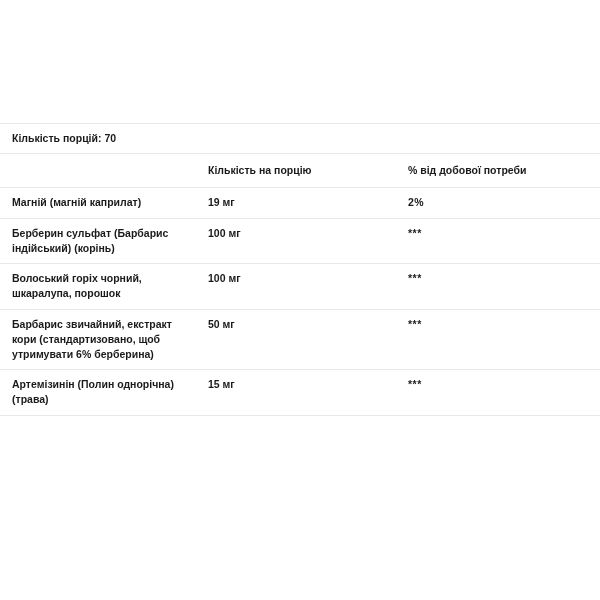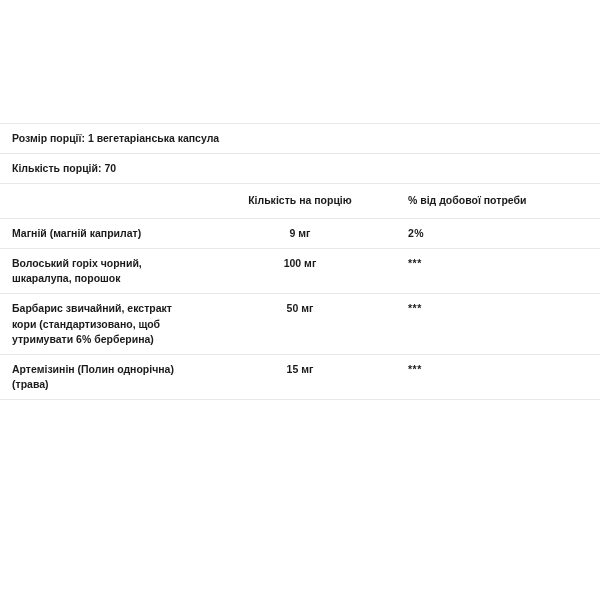--- a/index.html
+++ b/index.html
@@ -31,21 +31,21 @@
     vertical-align: top;
     padding: 7px 8px 7px 12px;
     border-top: 1px solid #e8e8e8;
     border-bottom: 1px solid #e8e8e8;
     font-size: 10.5px;
     line-height: 1.45;
     font-weight: bold;
     color: #1a1a1a;
   }
   .col-name   { width: 428px; }
-  .col-amount { width: 78px;  padding-left: 8px !important; text-align: center; }
+  .col-amount { width: 78px;  padding-left: 8px !important; }
   .col-dv     { width: 86px;  padding-left: 8px !important; }
 
   .serving-row td {
     border-bottom: 1px solid #e8e8e8;
     border-top: 1px solid #e8e8e8;
   }
   .hdr-row td {
     border-top: 1px solid #e8e8e8;
     border-bottom: 1px solid #e8e8e8;
     padding-top: 9px;
@@ -61,42 +61,44 @@
     letter-spacing: 0.5px;
   }
 </style>
 </head>
 <body>
 
 <div class="panel">
   <table class="supp-table">
     <tbody>
 
-      <tr class="serving-row">
-        <td class="col-name" colspan="3">Розмір порції: 1 вегетаріанська капсула</td>
-      </tr>
 
       <tr class="serving-row">
         <td class="col-name" colspan="3">Кількість порцій: 70</td>
       </tr>
 
       <tr class="hdr-row">
         <td class="col-name"></td>
         <td class="col-amount hdr-label">Кількість на порцію</td>
         <td class="col-dv hdr-label">% від добової потреби</td>
       </tr>
 
       <tr>
         <td class="col-name">Магній (магній каприлат)</td>
-        <td class="col-amount">9 мг</td>
+        <td class="col-amount">19 мг</td>
         <td class="col-dv stars">2%</td>
       </tr>
 
 
 
+      <tr>
+        <td class="col-name">Берберин сульфат (Барбарис індійський) (корінь)</td>
+        <td class="col-amount">100 мг</td>
+        <td class="col-dv stars">***</td>
+      </tr>
 
 
       <tr>
         <td class="col-name">Волоський горіх чорний, шкаралупа, порошок</td>
         <td class="col-amount">100 мг</td>
         <td class="col-dv stars">***</td>
       </tr>
 
       <tr>
         <td class="col-name">Барбарис звичайний, екстракт кори (стандартизовано, щоб утримувати 6% берберина)</td>

